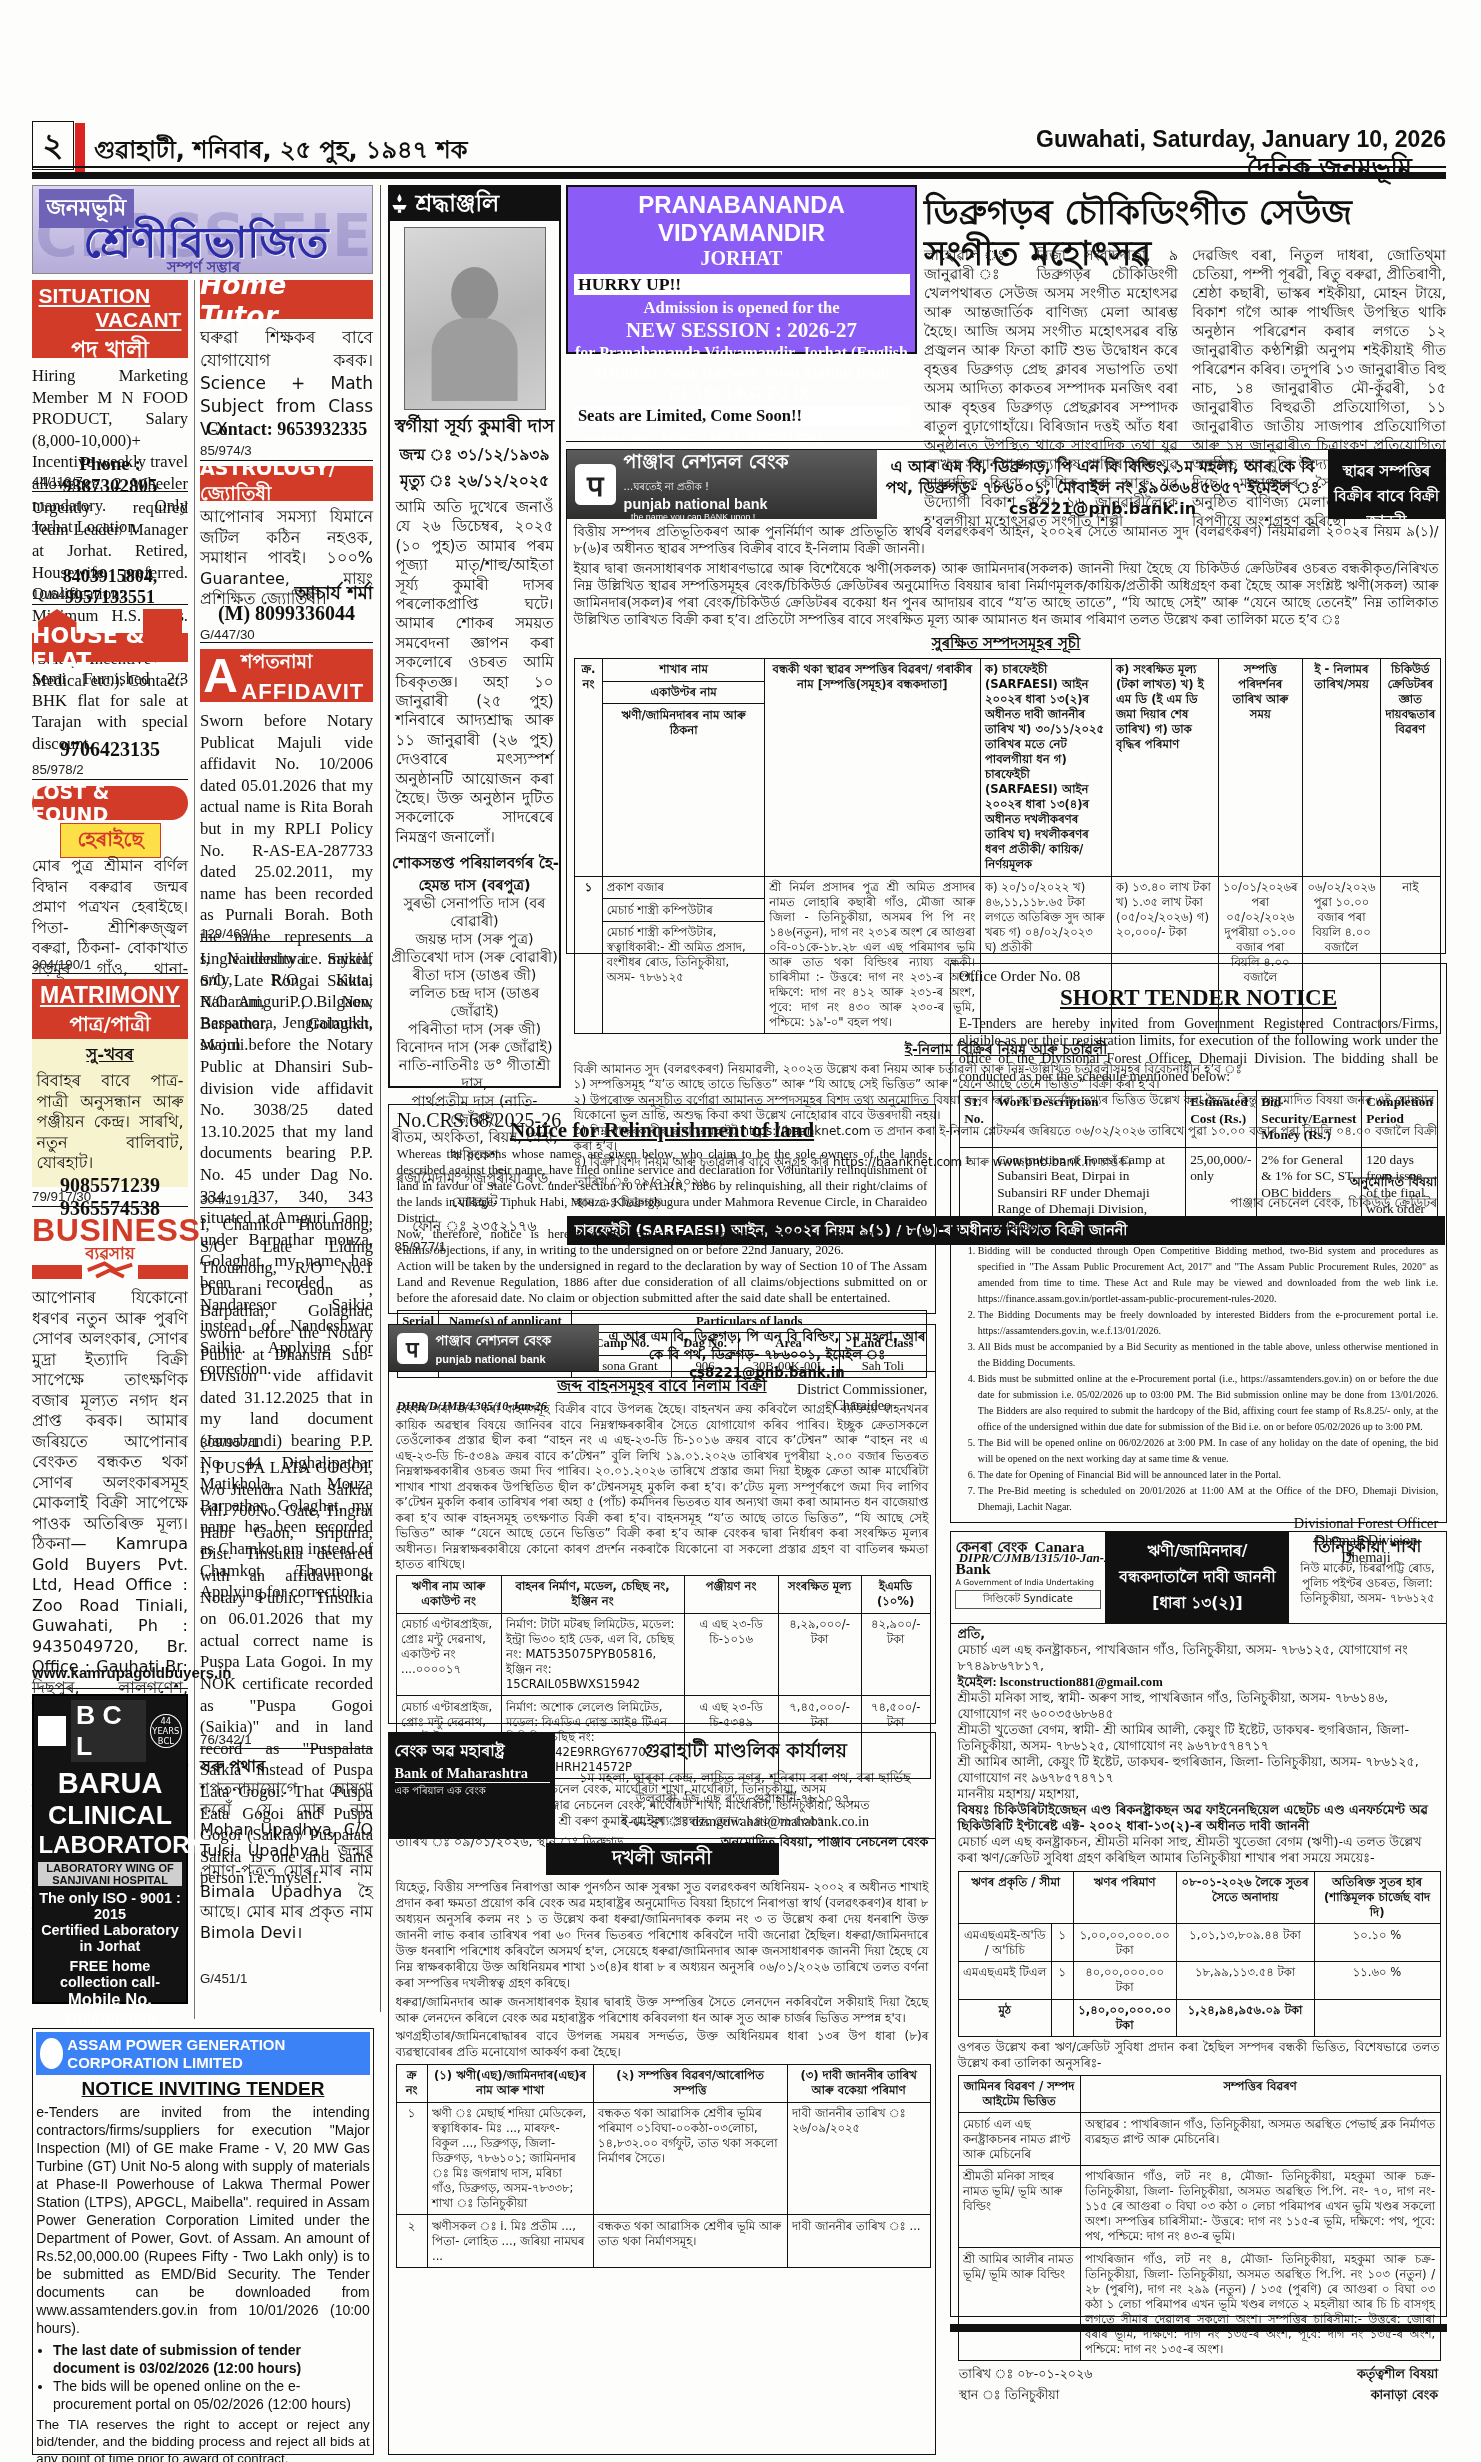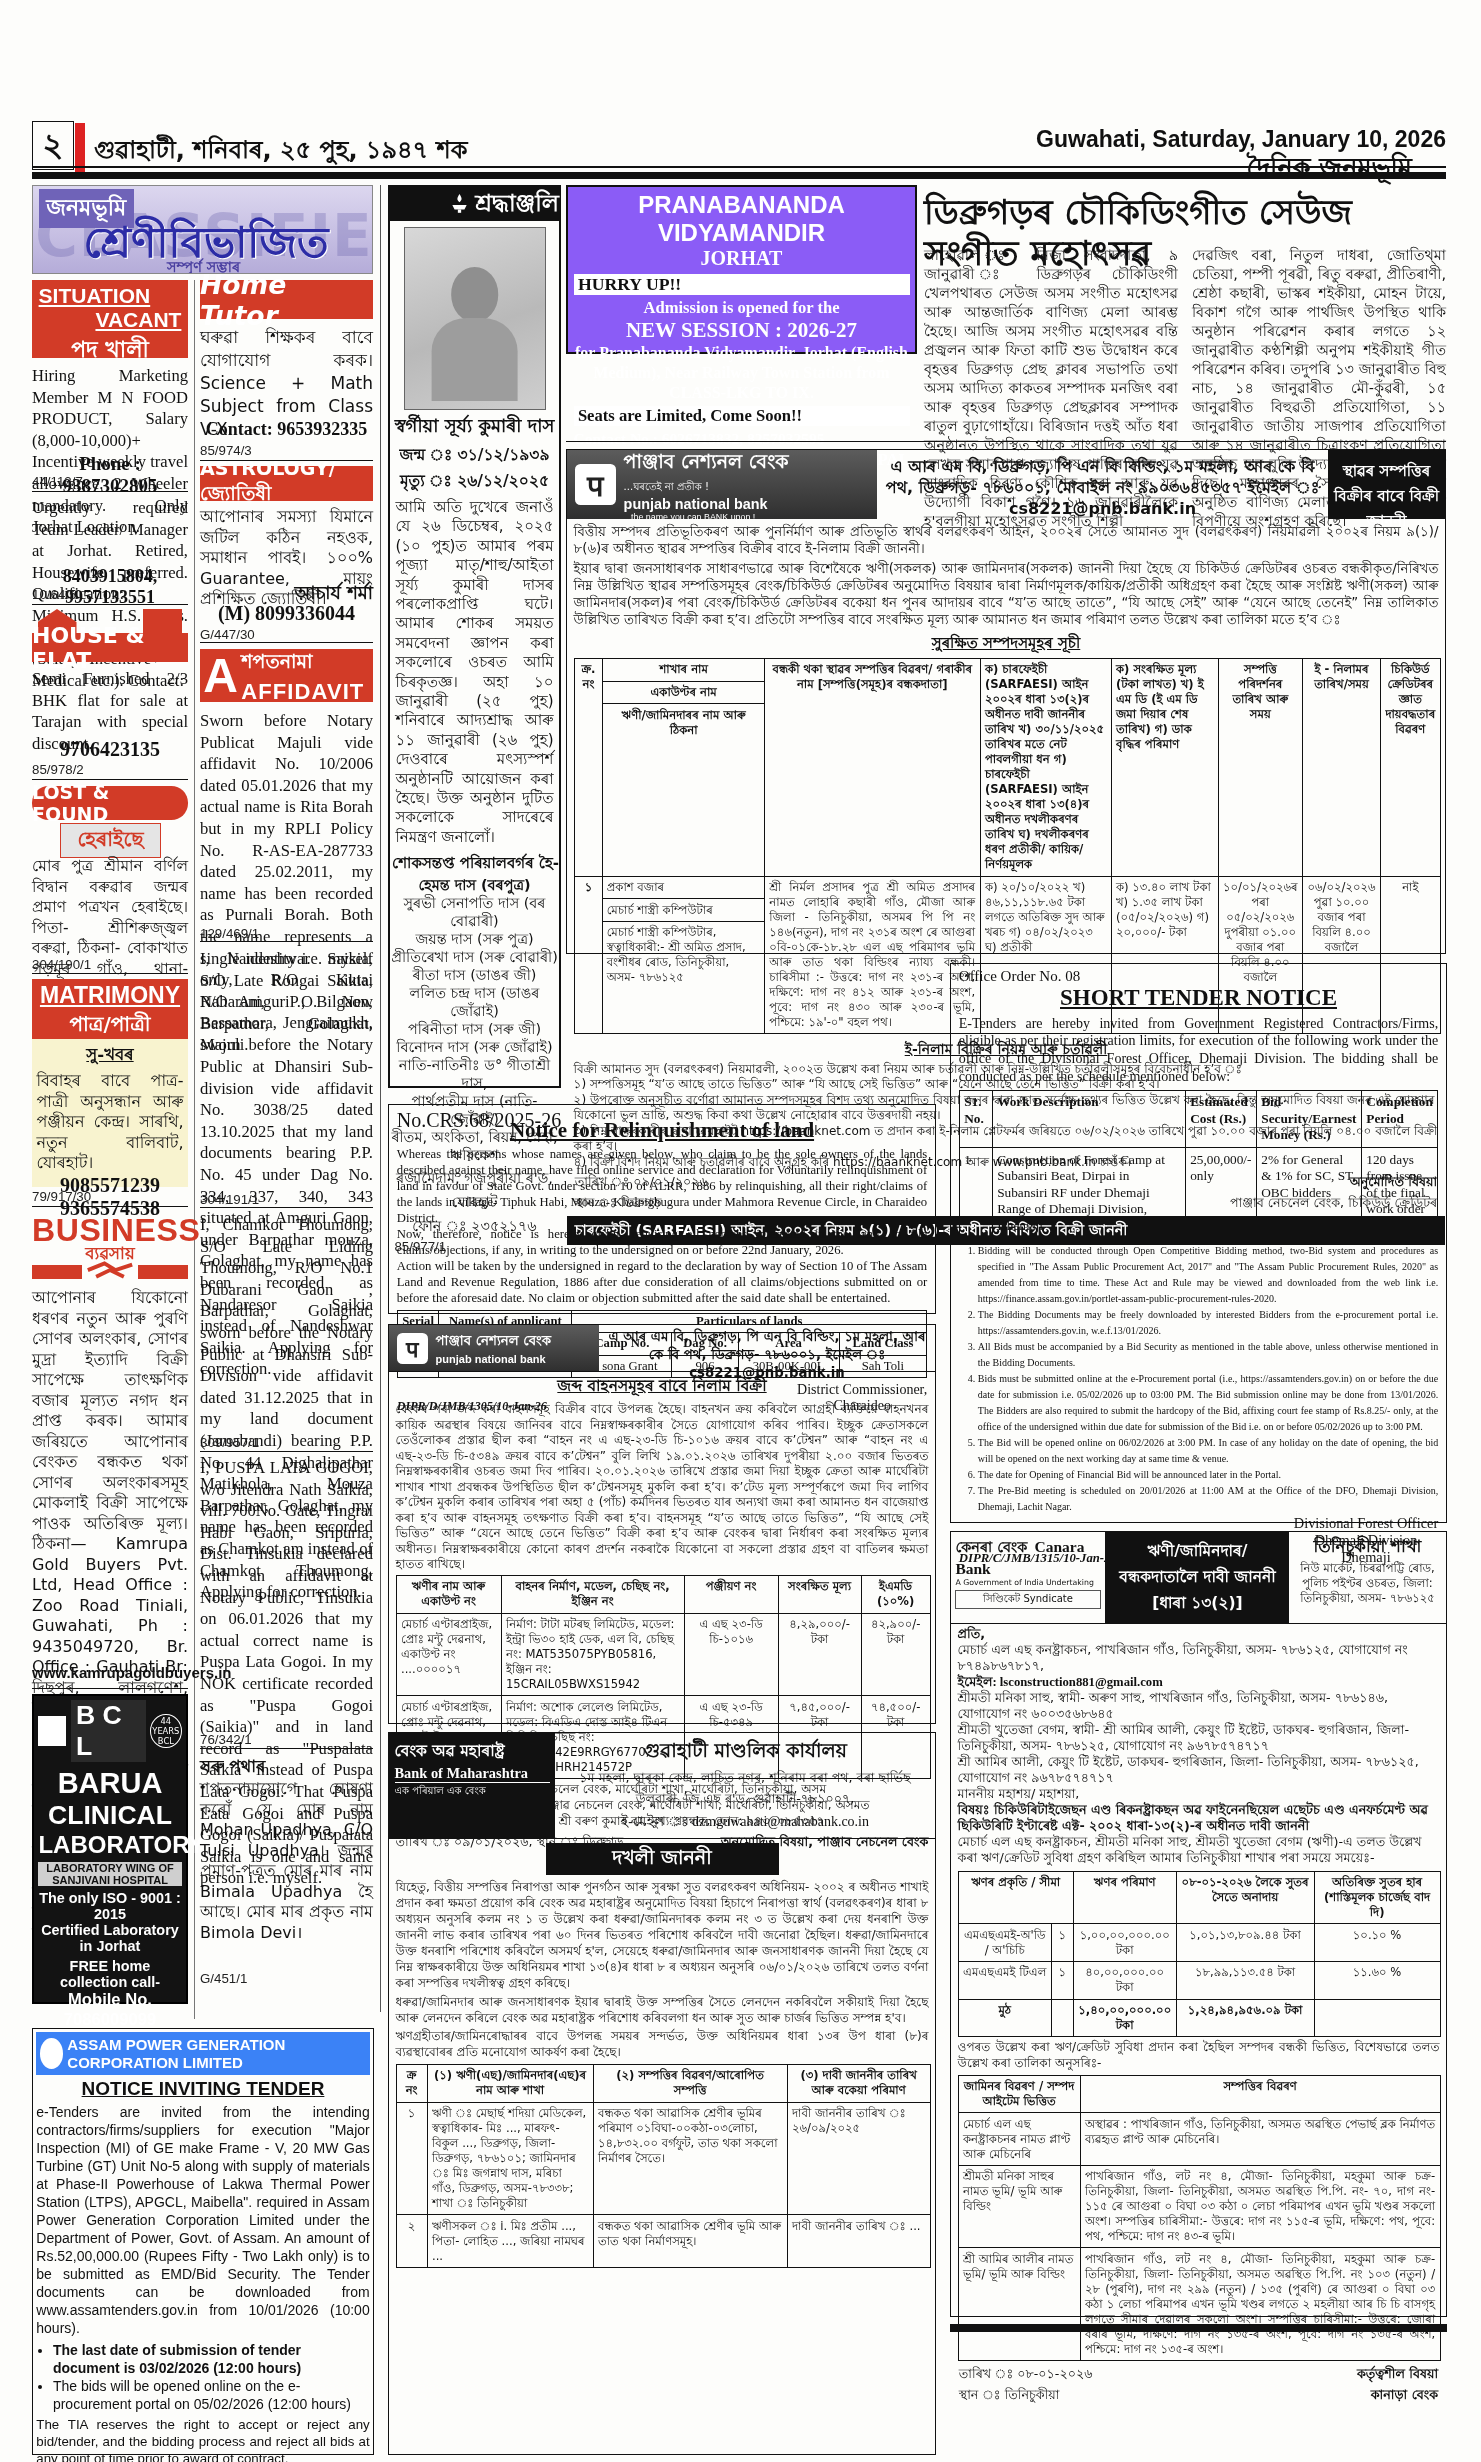--- a/index.html
+++ b/index.html
@@ -9,21 +9,21 @@
   .abs { position:absolute; }
   .serif { font-family:"Liberation Serif", serif; }
   .sans  { font-family:"Liberation Sans", sans-serif; }
   .b { font-weight:bold; }
   .ctr { text-align:center; }
   .j { text-align:justify; }
   .rt { text-align:right; }
   .code { font-size:13.3px; font-family:"Liberation Sans",sans-serif; color:#222; }
   .rule { border-top:1.7px solid #111; }
   .redbox { background:#d23b27; color:#fff; }
-  .banner { display:flex; align-items:center; justify-content:flex-end; }
+  .banner { display:flex; align-items:center; justify-content:flex-start; }
   .adtext { font-size:16.6px; line-height:21.6px; }
   .astext { font-size:16px; line-height:20.5px; }
   .boxed { border:1.7px solid #111; }
   table { border-collapse:collapse; }
   td,th { border:1.1px solid #111; vertical-align:top; padding:3.3px 4.4px; font-weight:normal; }
   .vsep { position:absolute; width:0; border-left:1.1px solid #555; }
   .blackbar { background:#111; color:#fff; }
   .ghost { color:rgba(100,92,170,.30); }
   .photo { background:linear-gradient(160deg,#d8d8d8,#b9b9b9 55%,#cfcfcf); position:relative; border:1.1px solid #666; }
   .photo:before { content:""; position:absolute; left:50%; top:22%; width:34%; height:30%; transform:translateX(-50%); border-radius:50%; background:#8f8f8f; }
@@ -74,21 +74,21 @@
     <div class="abs" style="left:5.5px;top:0;width:39px;height:29px;background:#d23b27;clip-path:polygon(50% 0,100% 45%,100% 100%,0 100%,0 45%);"></div>
     <div class="abs" style="left:111px;top:0;width:39px;height:29px;background:#d23b27;"></div>
     <div class="abs redbox banner b" style="left:0;top:24px;width:156px;height:29px;font-size:22px;">HOUSE &amp; FLAT</div>
   </div>
   <div class="abs serif j adtext" style="left:32px;top:668px;width:156px;">Semi Furnished 2/3 BHK flat for sale at Tarajan with special discount.</div>
   <div class="abs serif b ctr" style="left:32px;top:738px;width:156px;font-size:20px;">9706423135</div>
   <div class="abs code" style="left:32px;top:762px;">85/978/2</div>
   <div class="abs rule" style="left:32px;top:779px;width:156px;"></div>
 
   <div class="abs redbox banner b" style="left:32px;top:786px;width:156px;height:34px;border-radius:16.6px;font-size:19px;">LOST &amp; FOUND</div>
-  <div class="abs ctr b" style="left:60px;top:823px;width:101px;border:1.7px solid #d23b27;color:#d23b27;background:#e5e5e5;font-size:20px;">হেৰাইছে</div>
+  <div class="abs ctr b" style="left:60px;top:823px;width:101px;border:1.7px solid #d23b27;color:#d23b27;background:#fde047;font-size:20px;">হেৰাইছে</div>
   <div class="abs j astext" style="left:32px;top:856px;width:156px;font-size:15.5px;">মোৰ পুত্ৰ শ্ৰীমান বৰ্ণিল বিদ্বান বৰুৱাৰ জন্মৰ প্ৰমাণ পত্ৰখন হেৰাইছে। পিতা- শ্ৰীশিৰুজ্জ্বল বৰুৱা, ঠিকনা- বোকাখাত গড়মূৰ গাঁও, থানা- বোকাখাত</div>
   <div class="abs code" style="left:32px;top:957px;">304/190/1</div>
   <div class="abs rule" style="left:32px;top:973px;width:156px;"></div>
 
   <div class="abs redbox ctr" style="left:32px;top:979px;width:156px;height:60px;padding-top:3.3px;">
     <div class="b sans" style="font-size:23px;text-decoration:underline;">MATRIMONY</div>
     <div class="b" style="font-size:20px;">পাত্ৰ/পাত্ৰী</div>
   </div>
   <div class="abs" style="left:32px;top:1039px;width:156px;height:148px;background:#f8f3cf;padding:3.3px 4.4px;">
     <div class="ctr b" style="font-size:16.6px;text-decoration:underline;">সু-খবৰ</div>

